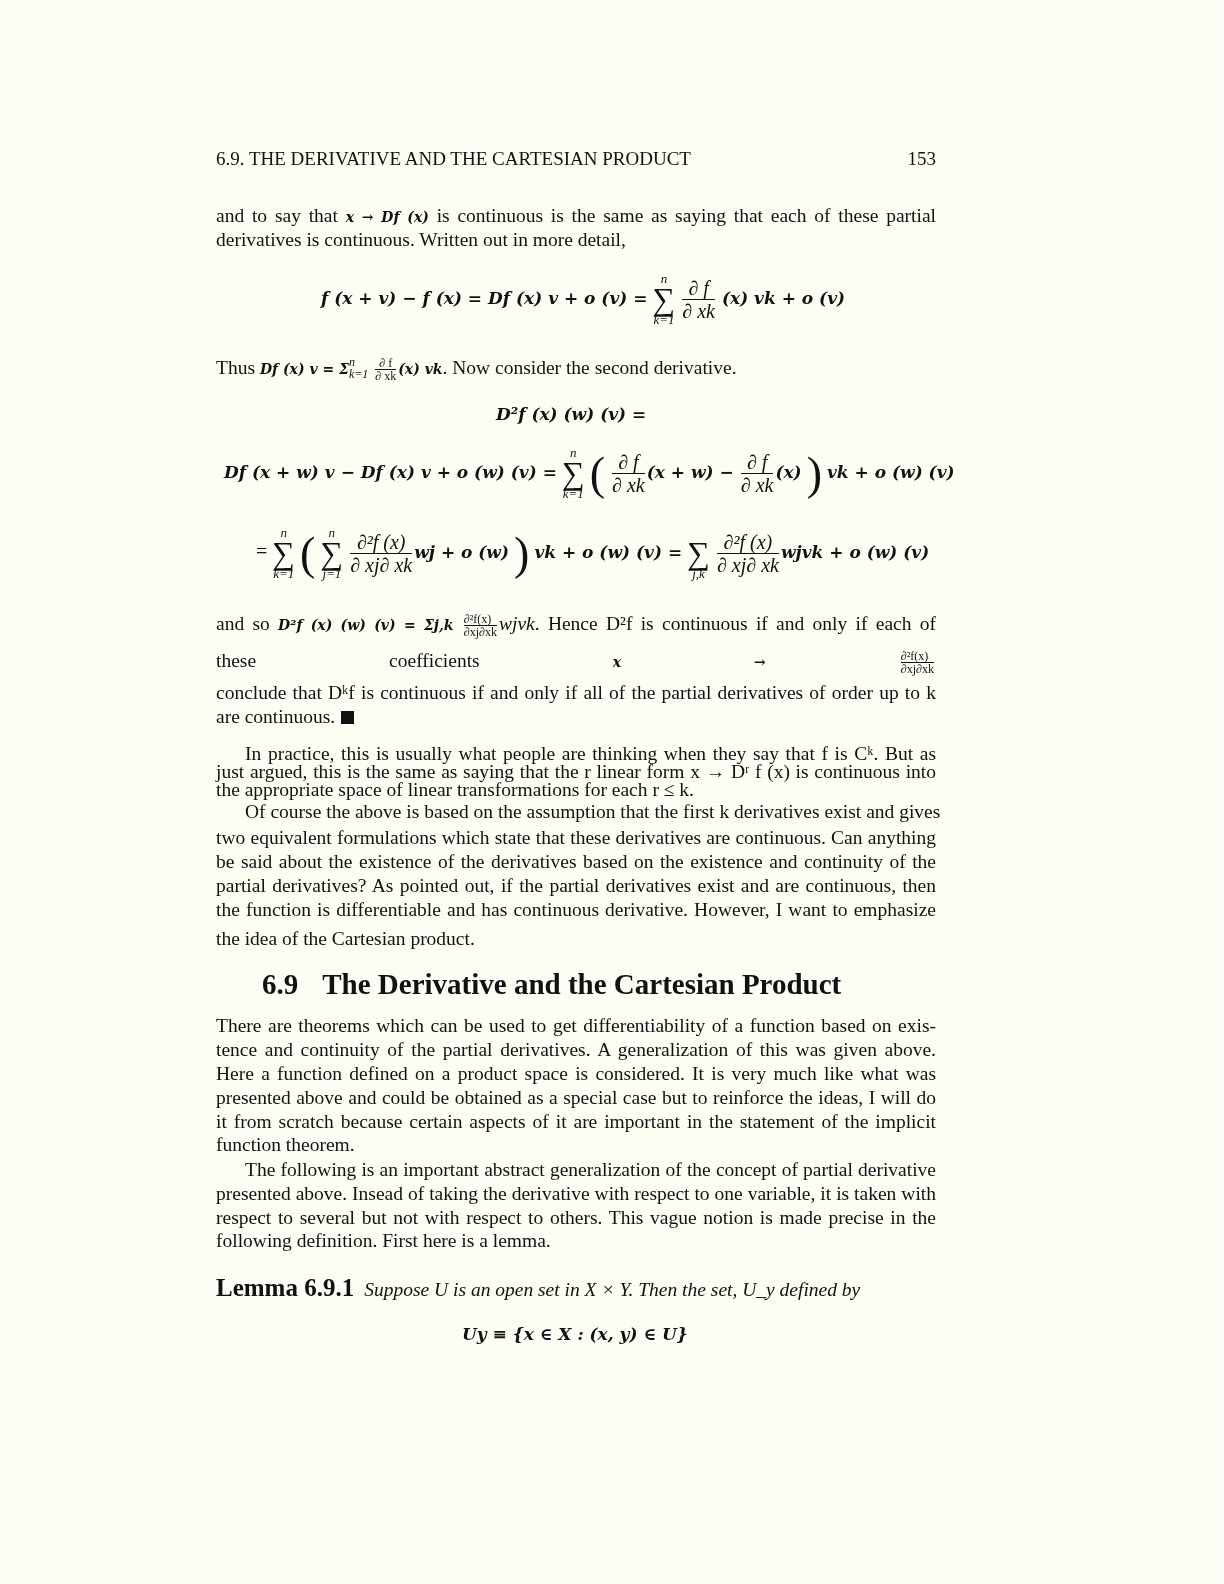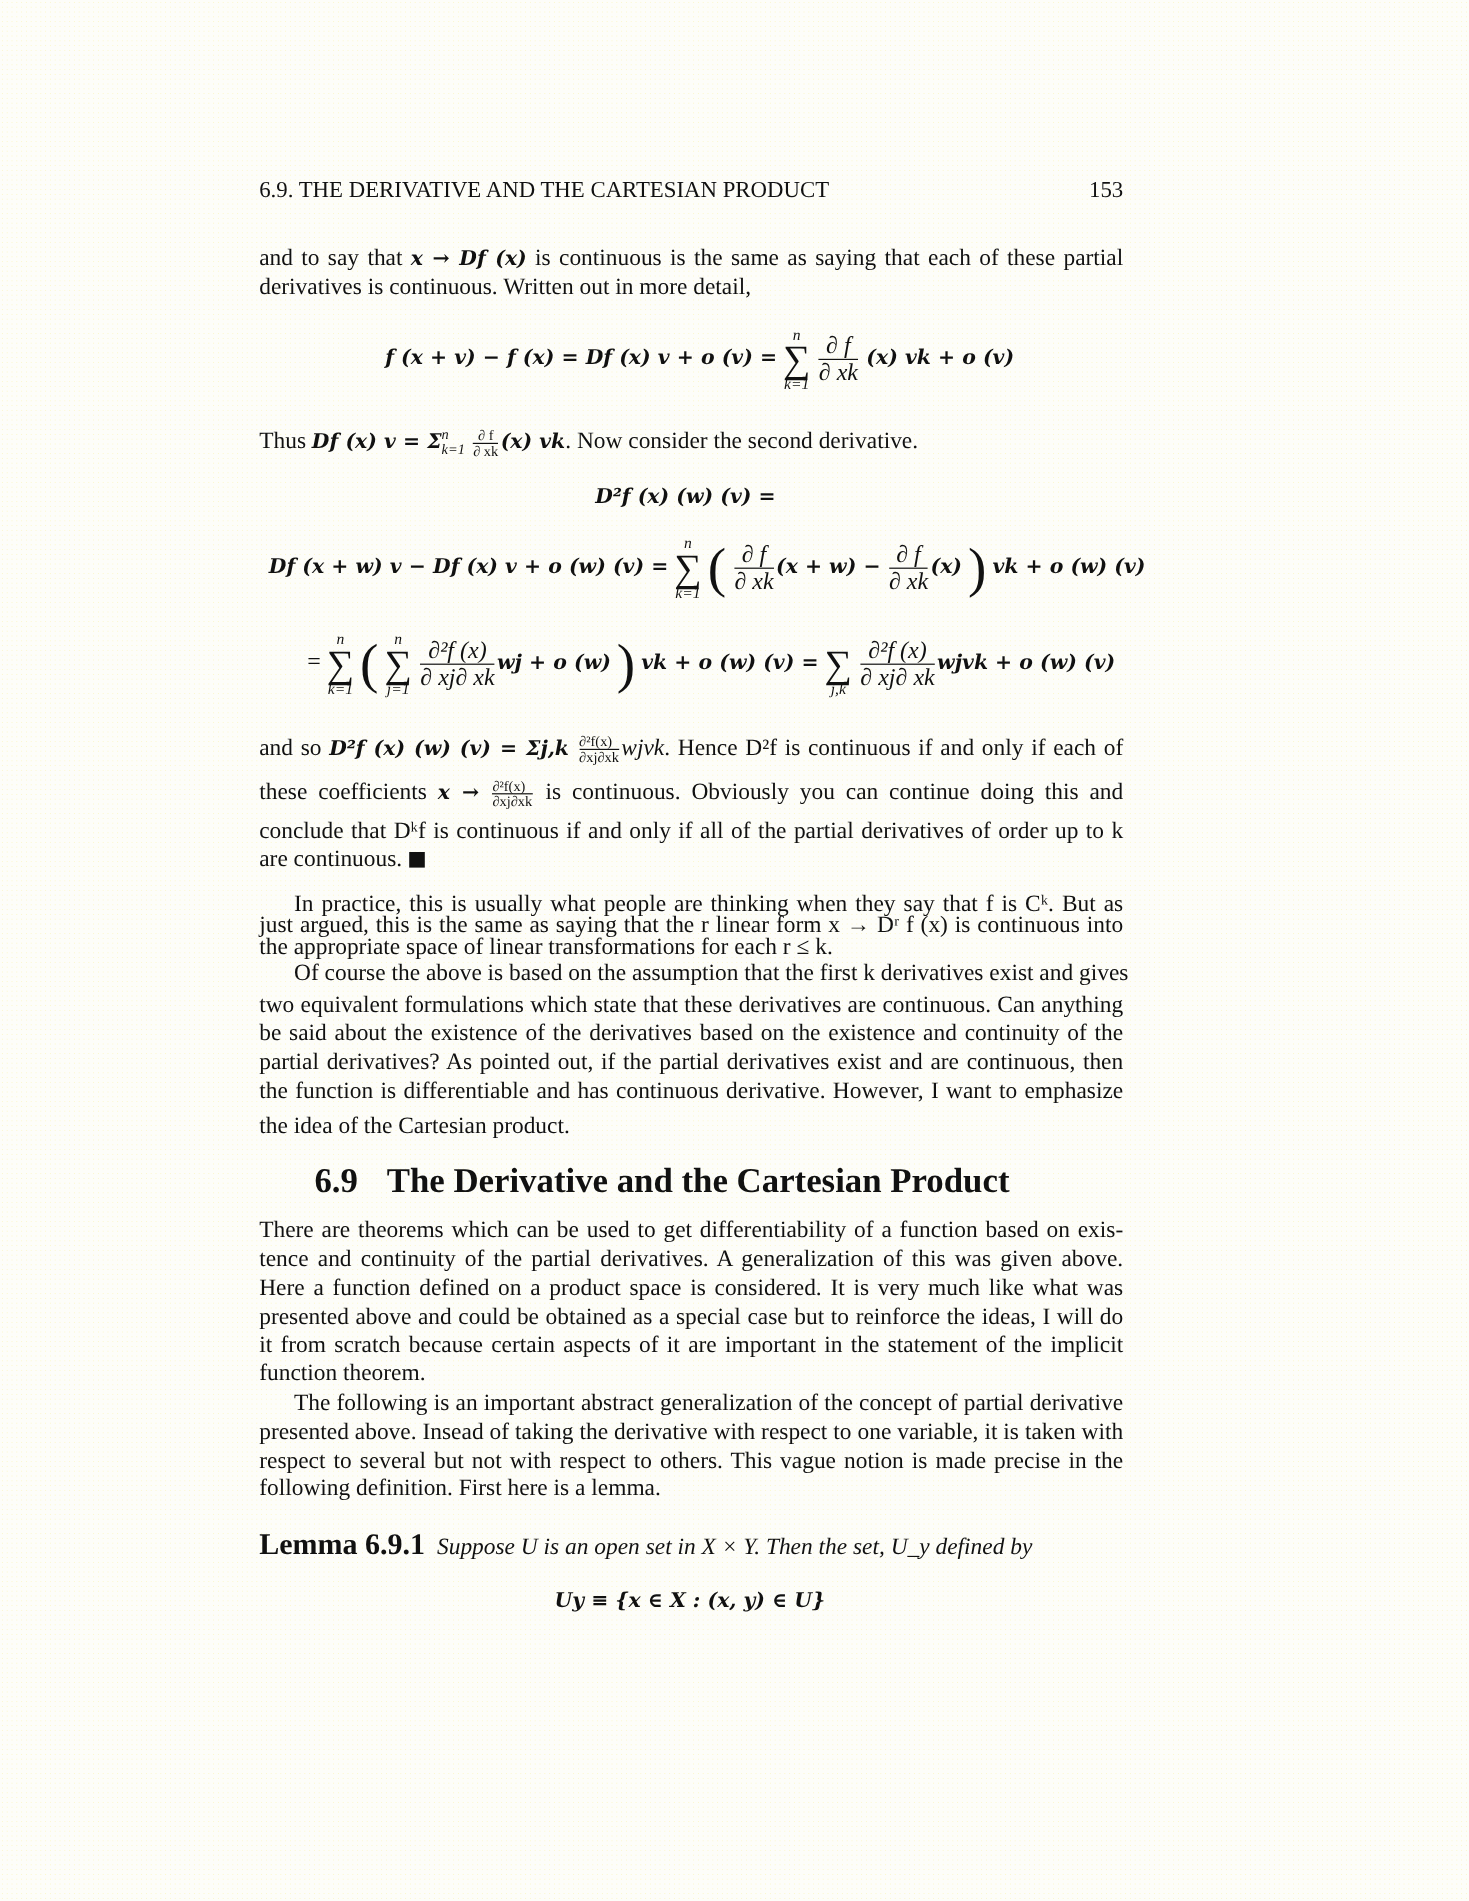--- a/index.html
+++ b/index.html
@@ -11,21 +11,21 @@
     font-family: "Liberation Serif", "DejaVu Serif", serif;
     color: #111;
   }
   .page { position: absolute; left: 216px; top: 0; width: 720px; }
   .abs { position: absolute; white-space: nowrap; }
   .header { top: 148px; left: 0; width: 720px; font-size: 19px; }
   .header .num { position: absolute; right: 0; top: 0; }
   .p { font-size: 19.5px; line-height: 24px; }
   .txt { left: 0; width: 720px; }
   .just { text-align: justify; text-align-last: justify; white-space: nowrap; }
-  .m { font-family: "DejaVu Serif", serif; font-weight: bold; font-style: italic; font-size: 17px; }
+  .m { font-family: "DejaVu Serif", serif; font-weight: bold; font-style: italic; font-size: 14px; }
   .mi { font-style: italic; }
   .eq { font-size: 20px; font-style: italic; }
   .eq b { font-family: "DejaVu Serif", serif; font-style: italic; font-size: 17px; }
   .frac { display: inline-block; vertical-align: middle; text-align: center; margin: 0 2px; }
   .frac .n { display: block; border-bottom: 1px solid #111; padding: 0 2px; line-height: 22px; }
   .frac .d { display: block; line-height: 22px; }
   .sfrac { display: inline-block; vertical-align: middle; text-align: center; font-size: 12px; margin: 0 2px; }
   .sfrac .n { display: block; border-bottom: 1px solid #111; line-height: 12px; }
   .sfrac .d { display: block; line-height: 12px; }
   .sum { display: inline-block; vertical-align: middle; text-align: center; font-style: normal; }
@@ -125,21 +125,21 @@
       <span class="d">∂ xj∂ xk</span>
     </span><b>wjvk + o (w) (v)</b>
   </div>
 
   <div class="abs txt p just" style="top:612px;">
     <span>and so </span><span class="m">D²f (x) (w) (v) = Σj,k</span>
     <span class="sfrac"><span class="n">∂²f(x)</span><span class="d">∂xj∂xk</span></span><span class="mi">wjvk</span><span>. Hence D²f is continuous if and only if each of</span>
   </div>
   <div class="abs txt p just" style="top:649px;">
     <span>these coefficients </span><span class="m">x →</span>
-    <span class="sfrac"><span class="n">∂²f(x)</span><span class="d">∂xj∂xk</span></span><span> is continuous.  Obviously you can continue doing this and</span>
+    <span class="sfrac"><span class="n">∂²f(x)</span><span class="d">∂xj∂xk</span></span>
   </div>
   <div class="abs txt p just" style="top:681px;">conclude that Dᵏf is continuous if and only if all of the partial derivatives of order up to k</div>
   <div class="abs txt p" style="top:705px;">
     <span>are continuous.</span><span class="qed"></span>
   </div>
 
   <div class="abs txt p just indent" style="top:742px;">In practice, this is usually what people are thinking when they say that f is Cᵏ. But as</div>
   <div class="abs txt p just" style="top:760px;">just argued, this is the same as saying that the r linear form x → Dʳ f (x) is continuous into</div>
   <div class="abs txt p" style="top:778px;">the appropriate space of linear transformations for each r ≤ k.</div>
 

